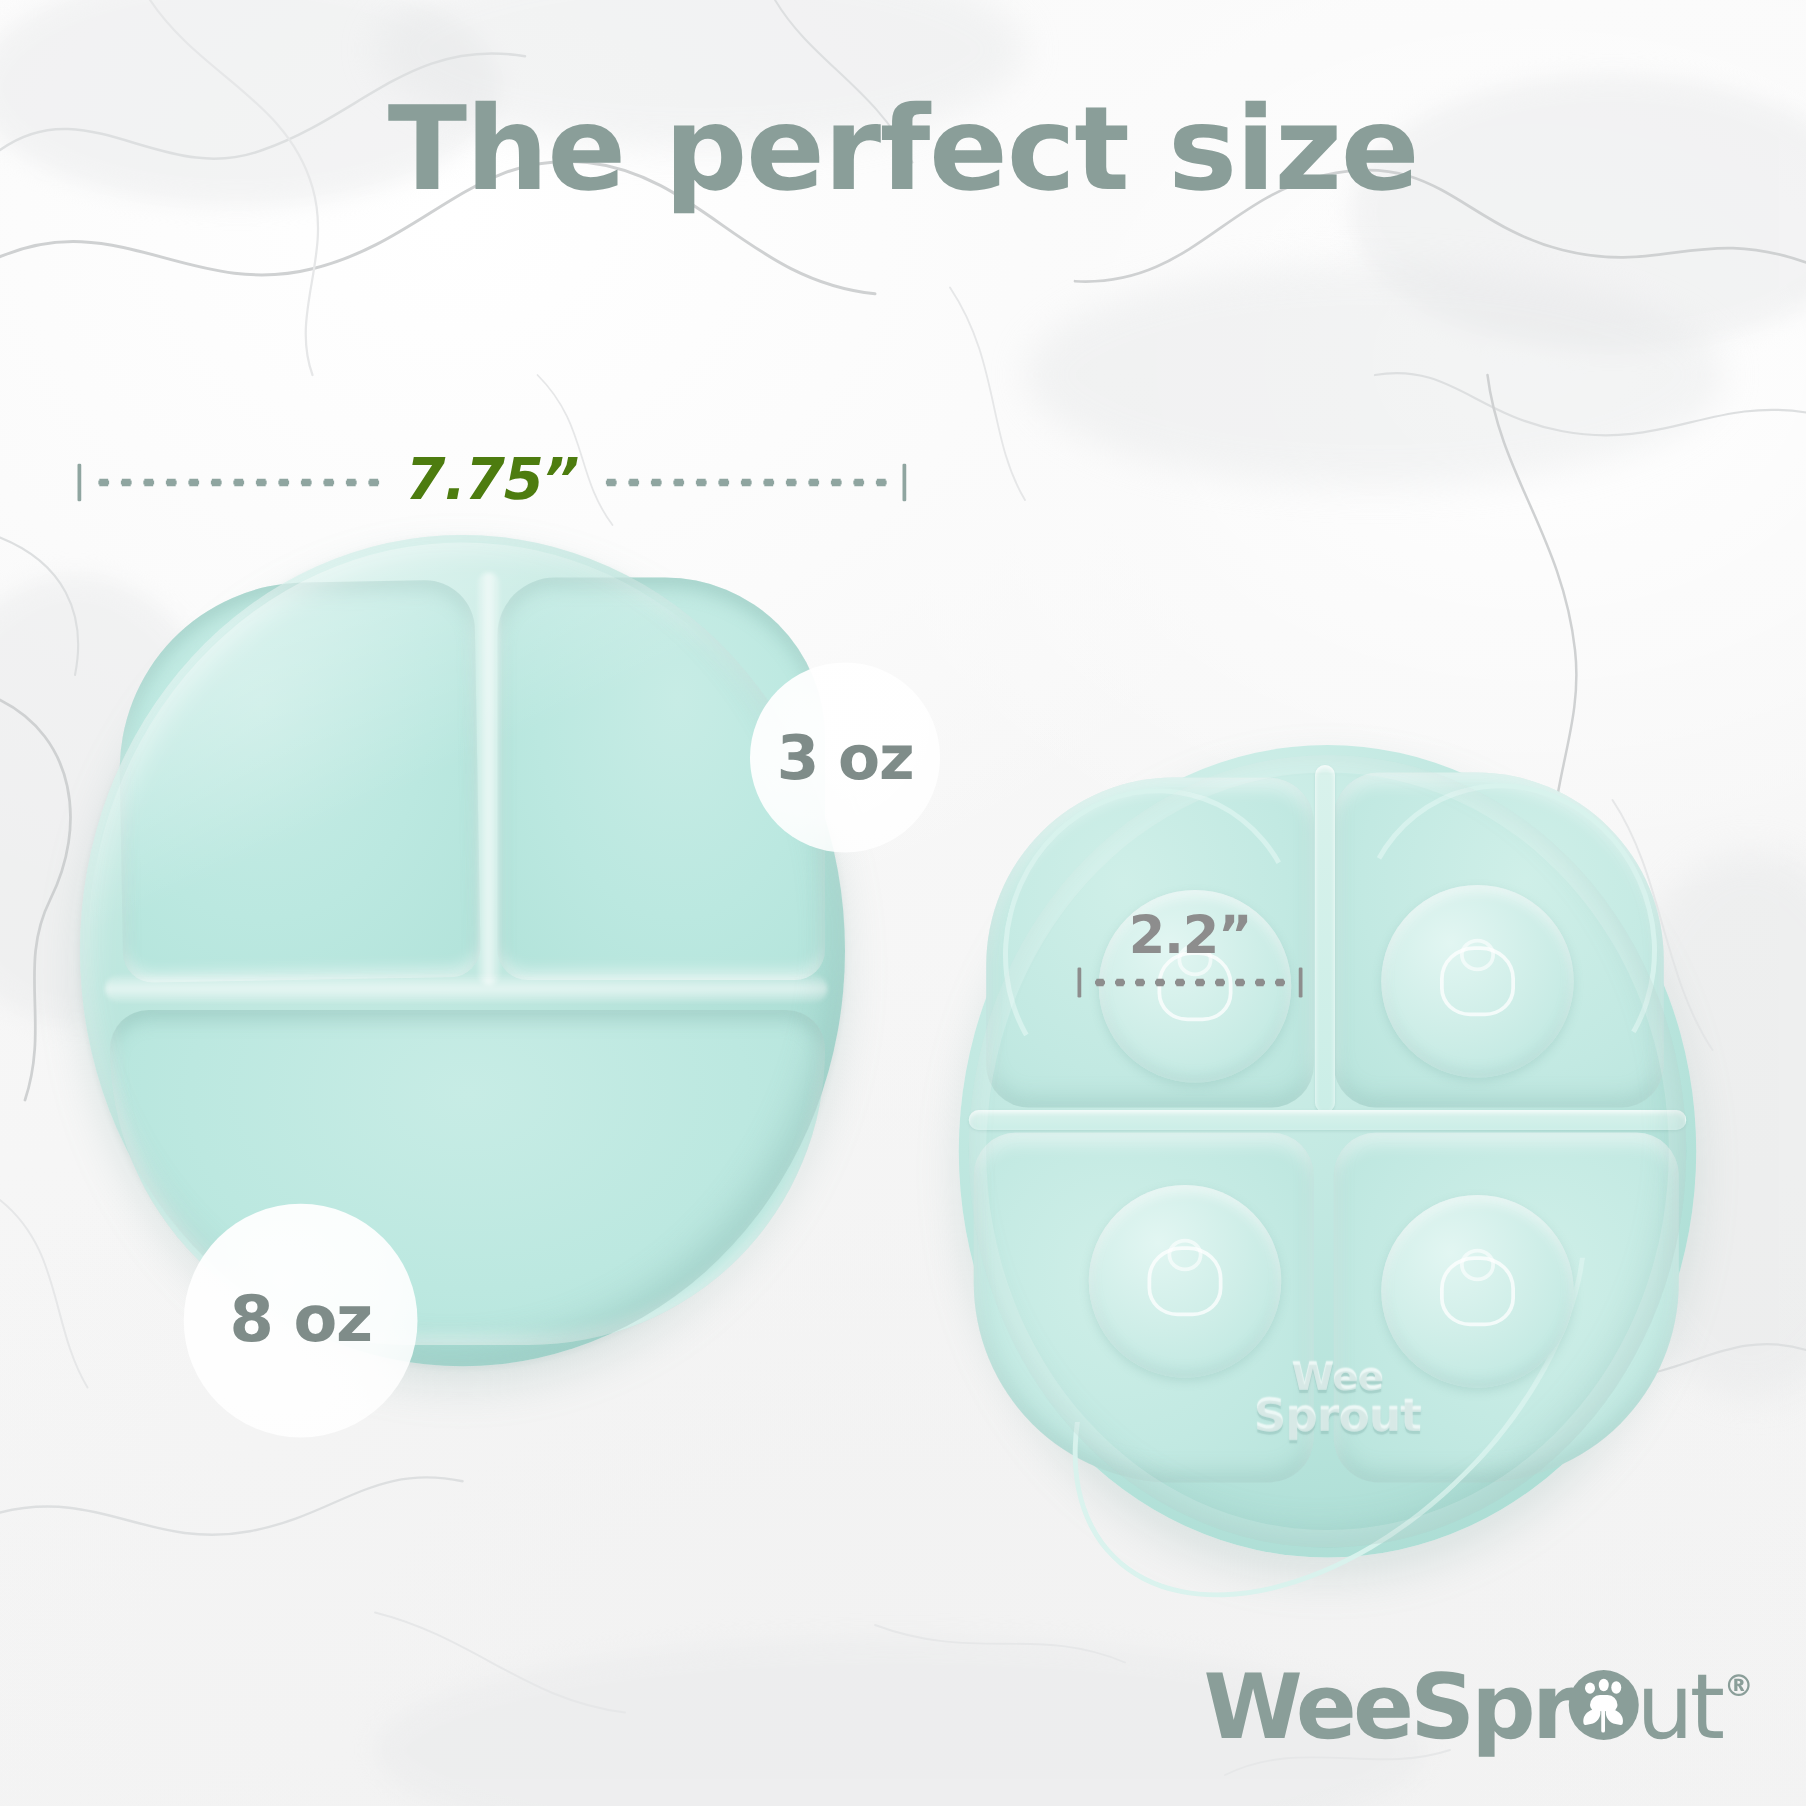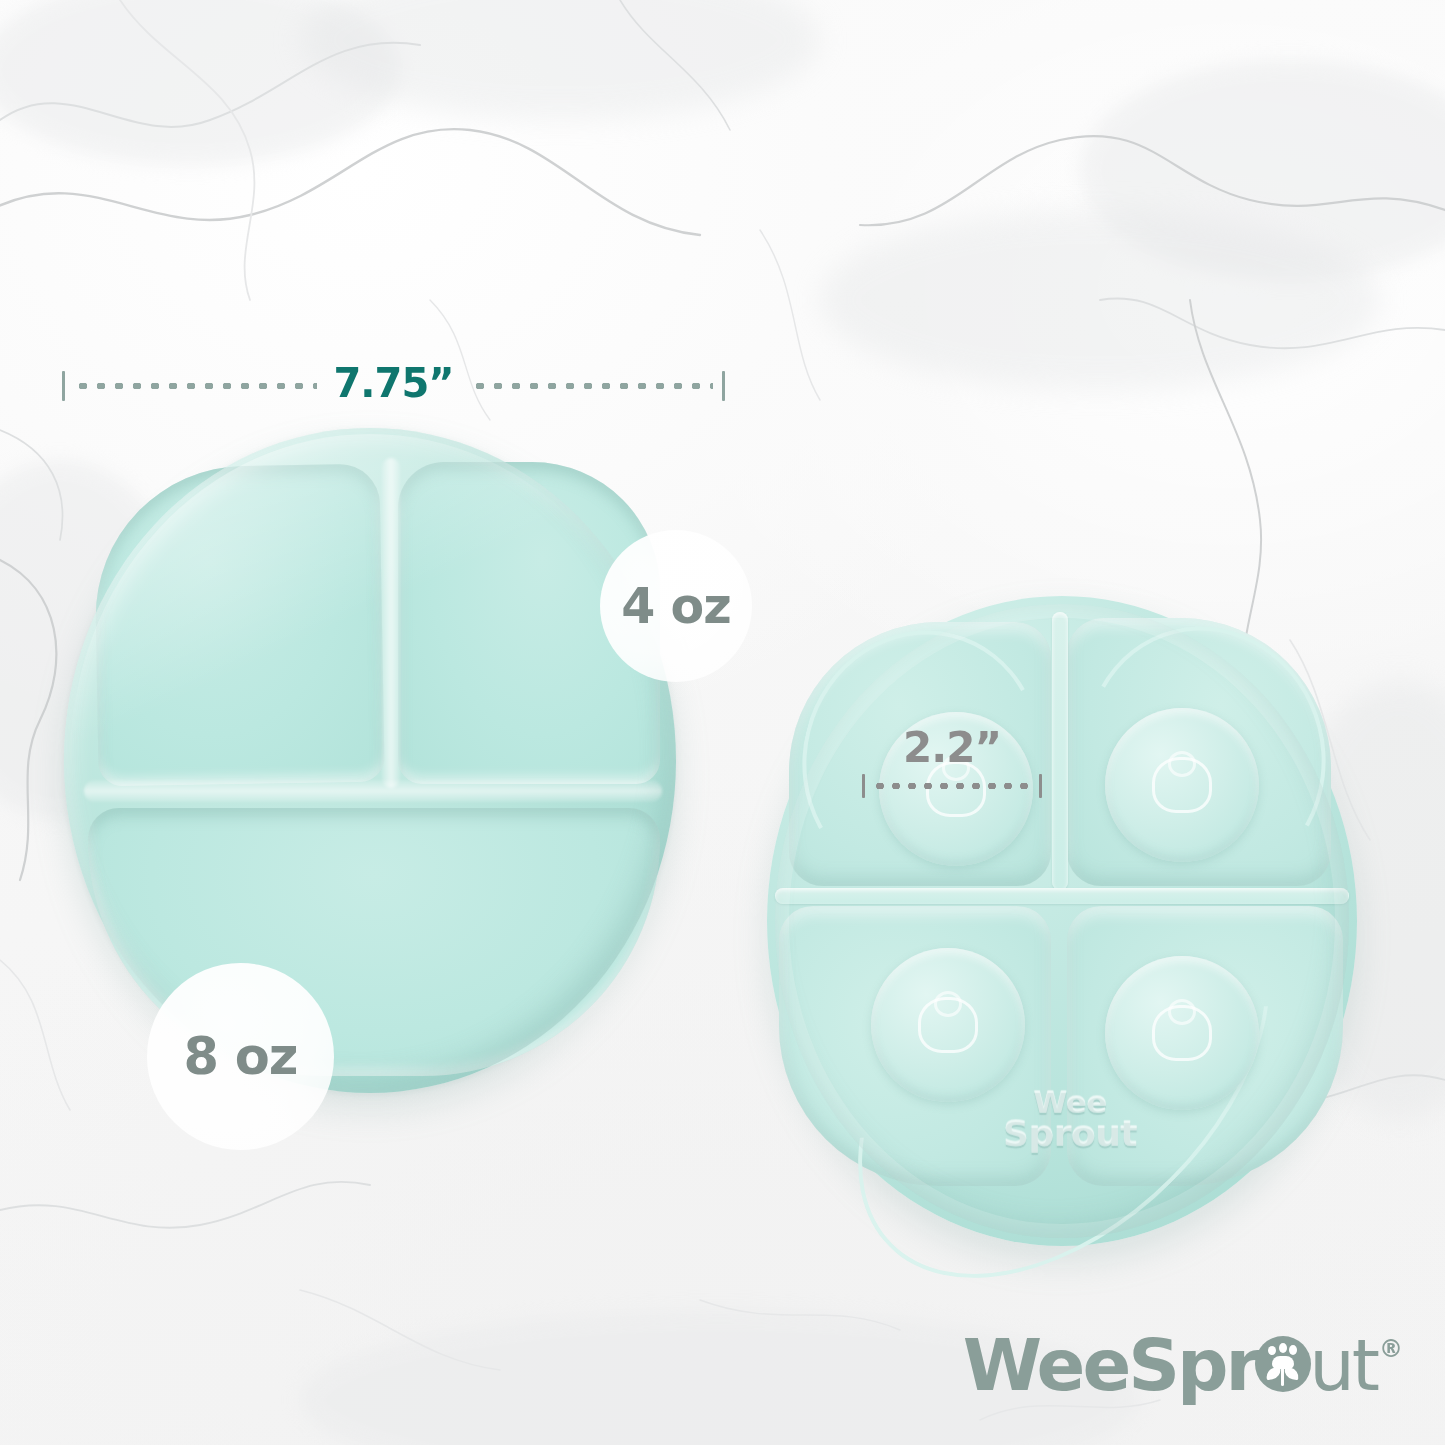--- a/index.html
+++ b/index.html
@@ -44,23 +44,24 @@
     position:absolute;left:62px;top:364px;width:663px;height:44px;
     display:flex;align-items:center;
   }
   .cap{width:3px;height:30px;background:#8fa5a0;border-radius:1px;flex:0 0 auto;}
   .dots{
     flex:1 1 auto;height:6px;margin:0 9px;
     background-image:radial-gradient(circle, #8fa5a0 44%, rgba(0,0,0,0) 46%);
     background-size:18px 6px;background-position:0 50%;background-repeat:repeat-x;
   }
   #dim-width .val{
-    color:#0f766e;font-size:40px;font-weight:bold;letter-spacing:-1px;
+    color:#4d7c0f;font-size:46px;font-weight:bold;letter-spacing:-1px;
     padding:0 8px;white-space:nowrap;line-height:1;
     transform:translateY(-3px);
+    font-style:italic;
   }
 
   
   #plate-left{
     position:absolute;left:64px;top:428px;width:612px;height:665px;
   }
   #plate-left .body{
     position:absolute;inset:0;border-radius:50%;
     background:
       radial-gradient(ellipse 85% 85% at 32% 22%, #d2f0ea 0%, #c2e9e1 38%, #b3e2d9 72%, #a9ddd4 100%);
@@ -245,20 +246,21 @@
     <path class="vein soft" d="M0,1210 C80,1190 120,1240 200,1225 C270,1212 300,1170 370,1185" stroke-width="1.9"></path>
     <path class="vein faint" d="M300,1290 C380,1310 420,1360 500,1370" stroke-width="1.6"></path>
     <path class="vein faint" d="M700,1300 C780,1330 830,1300 900,1330" stroke-width="1.5"></path>
     <path class="vein faint" d="M980,1420 C1040,1390 1100,1420 1160,1400" stroke-width="1.5"></path>
     <path class="vein faint" d="M760,230 C800,290 790,350 820,400" stroke-width="1.5"></path>
     <path class="vein faint" d="M430,300 C470,340 460,380 490,420" stroke-width="1.4"></path>
   </svg>
 </div>
 
 <div id="headline">
+  <span class="l1">The perfect size</span>
 </div>
 
 <div id="dim-width">
   <span class="cap"></span>
   <span class="dots"></span>
   <span class="val">7.75”</span>
   <span class="dots"></span>
   <span class="cap"></span>
 </div>
 
@@ -329,21 +331,21 @@
 
 <div id="dim-cup">
   <div class="val">2.2”</div>
   <div class="line">
     <span class="cap"></span>
     <span class="dots" style="flex:1 1 auto;"></span>
     <span class="cap"></span>
   </div>
 </div>
 
-<div class="badge" id="badge-4oz">4 oz</div>
+<div class="badge" id="badge-4oz">3 oz</div>
 <div class="badge" id="badge-8oz">8 oz</div>
 
 <div id="brand">
   <span class="wordA">WeeSpr</span>
   <span class="mark">
     <span class="toe t1"></span>
       <span class="toe t2"></span>
       <span class="toe t3"></span>
     <span class="pad"></span>
       <span class="stem"></span>

